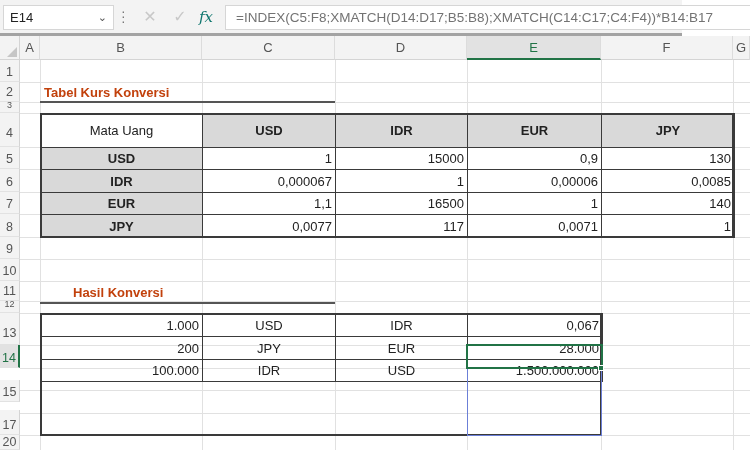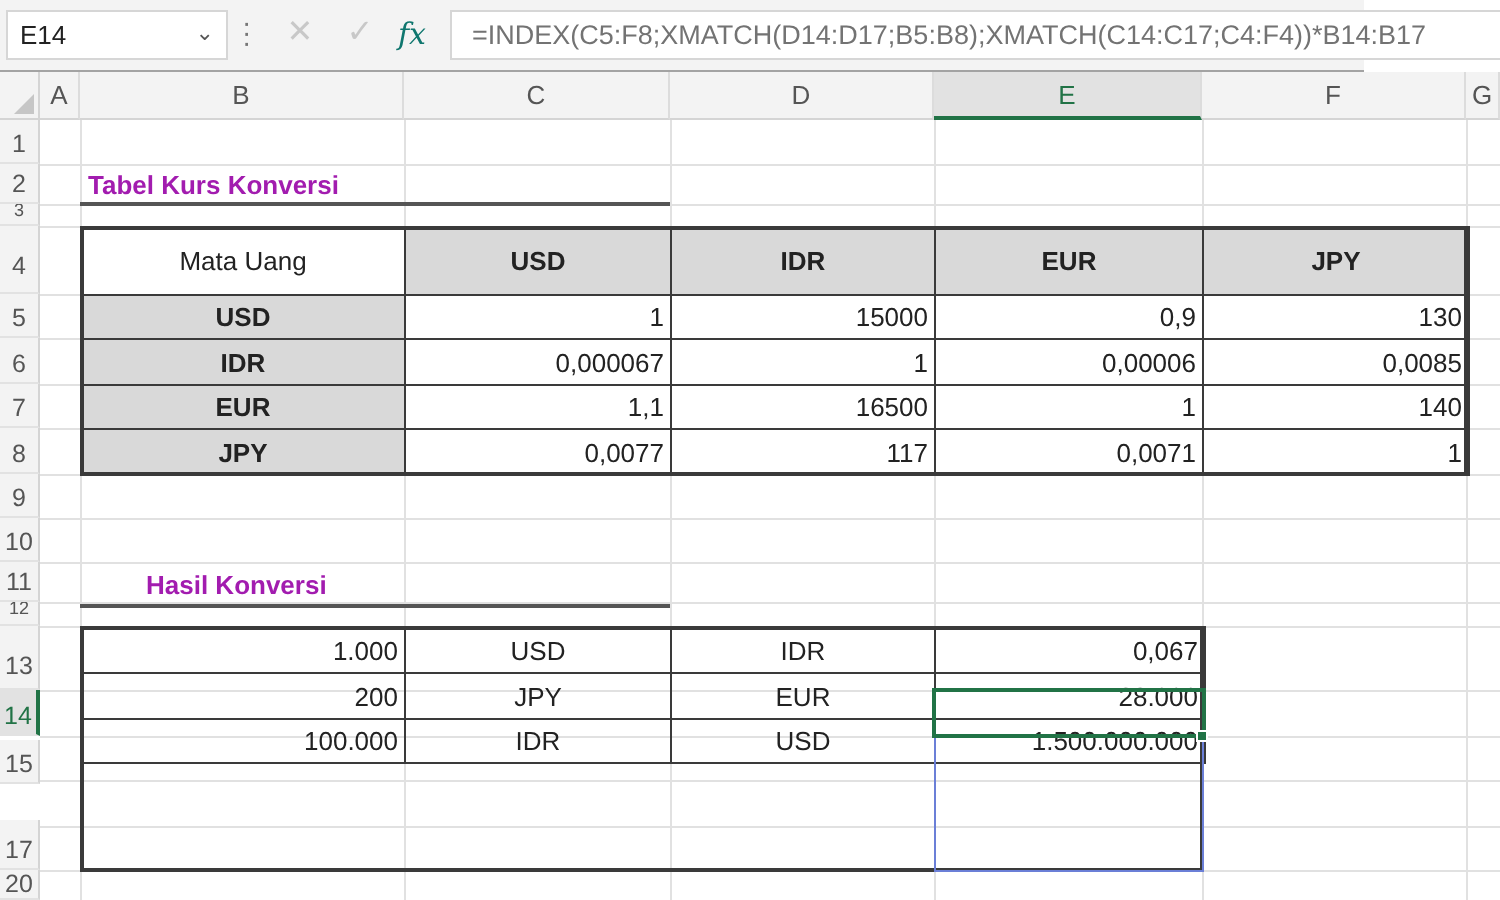--- a/index.html
+++ b/index.html
@@ -1,39 +1,39 @@
 <!DOCTYPE html>
 <html><head>
 <meta charset="utf-8">
 <style>
   * { box-sizing: border-box; margin: 0; padding: 0; }
   html, body { width: 750px; height: 450px; overflow: hidden; background: #ffffff; }
   body { font-family: "Liberation Sans", "DejaVu Sans", sans-serif; color: #222; position: relative; }
 
   
-  .fbar { position: absolute; left: 0; top: 0; width: 682px; height: 36px; background: #f3f3f3; border-bottom: 1px solid #a3a3a3; }
+  .fbar { position: absolute; left: 0; top: 0; width: 682px; height: 36px; background: #f3f3f3; border-bottom: 3px solid #a3a3a3; }
   .namebox { position: absolute; left: 3px; top: 5px; width: 111px; height: 25px; background: #fff; border: 1px solid #d6d6d6; font-size: 13px; line-height: 23px; padding-left: 6px; color: #222; }
   .namebox .chev { position: absolute; right: 6px; top: 0; font-size: 11px; color: #555; }
   .dots { position: absolute; left: 121px; top: 9px; width: 4px; height: 16px; color: #777; font-size: 14px; line-height: 5px; text-align: center; }
   .fbtn { position: absolute; top: 5px; height: 24px; font-size: 16px; line-height: 24px; color: #c8c8c8; text-align: center; width: 20px; }
   .fx { color: #0f766e; font-family: "DejaVu Serif", serif; font-style: italic; font-size: 15px; }
   .formula { position: absolute; left: 225px; top: 5px; width: 525px; height: 25px; background: #fff; border: 1px solid #d6d6d6; border-right: none; font-size: 13.5px; line-height: 23px; padding-left: 10px; white-space: nowrap; overflow: hidden; color: #737373; }
 
   
   .colhdr { position: absolute; top: 36px; height: 24px; background: #f3f3f3; border-bottom: 1px solid #d4d4d4; border-right: 1px solid #dcdcdc; font-size: 13px; color: #555; text-align: center; line-height: 24px; }
   .colhdr.sel { background: #e2e2e2; color: #217346; border-bottom: 2px solid #217346; }
   .corner { position: absolute; left: 0; top: 36px; width: 20px; height: 24px; background: #f3f3f3; border-right: 1px solid #d4d4d4; border-bottom: 1px solid #d4d4d4; }
   .corner .tri { position: absolute; right: 2px; bottom: 2px; width: 0; height: 0; border-left: 10px solid transparent; border-bottom: 10px solid #c6c6c6; }
   .rowhdr { position: absolute; left: 0; width: 20px; background: #f3f3f3; border-right: 1px solid #d4d4d4; border-bottom: 1px solid #e2e2e2; font-size: 12.5px; color: #555; text-align: center; overflow: hidden; display: flex; align-items: flex-end; justify-content: center; padding-bottom: 2px; }
   .rowhdr.sel { background: #e2e2e2; color: #217346; border-right: 2px solid #217346; }
 
   .vline { position: absolute; top: 60px; width: 1px; height: 390px; background: #e1e1e1; }
   .hline { position: absolute; left: 20px; width: 730px; height: 1px; background: #e1e1e1; }
 
-  .title { position: absolute; font-size: 13px; font-weight: bold; color: #a21caf; }
+  .title { position: absolute; font-size: 13px; font-weight: bold; color: #c2410c; }
   .uline { position: absolute; height: 2px; background: #555; }
 
   table.tbl { position: absolute; border-collapse: collapse; table-layout: fixed; font-size: 13px; }
   table.tbl td { border: 1px solid #3a3a3a; padding: 0 3px; white-space: nowrap; overflow: hidden; }
   .hdrcell { background: #d9d9d9; font-weight: bold; text-align: center; }
   .plain-center { text-align: center; }
   .num { text-align: right; }
   .plain-hdr { background: #fff; text-align: center; font-weight: normal; }
 
   .outer { position: absolute; border: 2px solid #3a3a3a; pointer-events: none; }
@@ -74,21 +74,21 @@
 <div class="rowhdr" style="top:147px;height:22px;">5</div>
 <div class="rowhdr" style="top:169px;height:23px;">6</div>
 <div class="rowhdr" style="top:192px;height:22px;">7</div>
 <div class="rowhdr" style="top:214px;height:23px;">8</div>
 <div class="rowhdr" style="top:237px;height:22px;">9</div>
 <div class="rowhdr" style="top:259px;height:22px;">10</div>
 <div class="rowhdr" style="top:281px;height:20px;">11</div>
 <div class="rowhdr" style="top:301px;height:12px;font-size:9px;align-items:flex-start;padding-bottom:0;line-height:6px;">12</div>
 <div class="rowhdr" style="top:313px;height:32px;padding-bottom:4px;">13</div>
 <div class="rowhdr sel" style="top:345px;height:23px;">14</div>
-<div class="rowhdr" style="top:370px;height:22px;text-align:center;">15</div>
+<div class="rowhdr" style="top:380px;height:22px;text-align:center;">15</div>
 <div class="rowhdr" style="top:410px;height:23px;">16</div>
 <div class="rowhdr" style="top:413px;height:22px;">17</div>
 <div class="rowhdr" style="top:435px;height:15px;align-items:flex-start;padding-bottom:0;">20</div>
 
 <div class="vline" style="left:40px;"></div>
 <div class="vline" style="left:202px;"></div>
 <div class="vline" style="left:335px;"></div>
 <div class="vline" style="left:467px;"></div>
 <div class="vline" style="left:601px;"></div>
 <div class="vline" style="left:733px;"></div>

